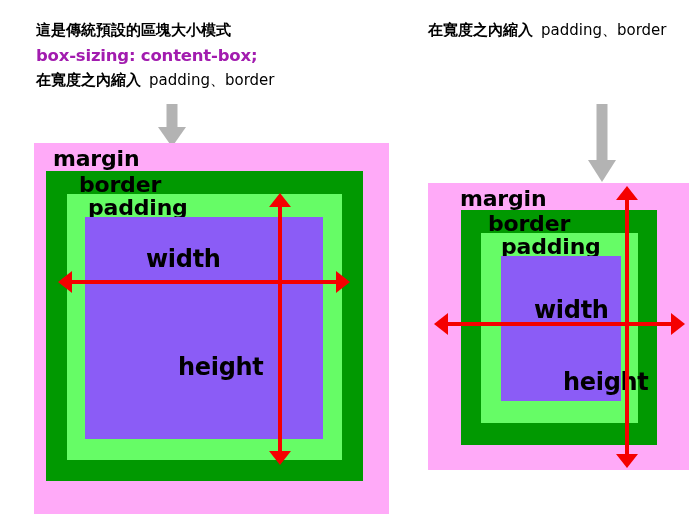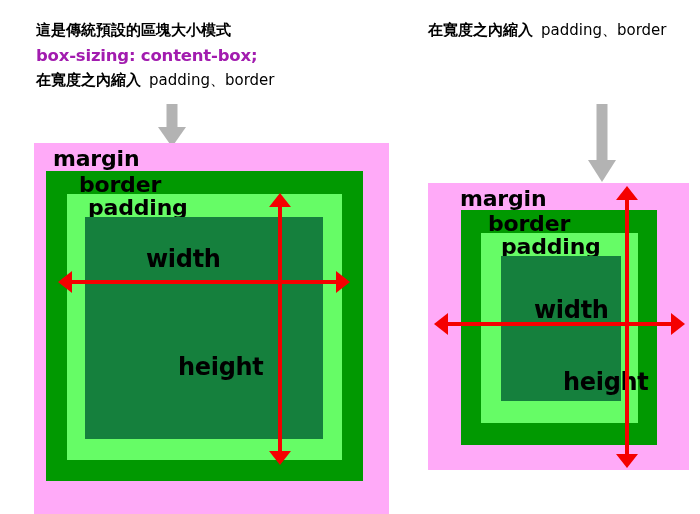--- a/index.html
+++ b/index.html
@@ -89,21 +89,21 @@
     box-sizing: border-box;
     text-align: center;
   }
   .padding-box {
     position: absolute;
     background: #66fc66;
     box-sizing: border-box;
   }
   .content-box {
     position: absolute;
-    background: #15803d;
+    background: #8b5cf6;
     box-sizing: border-box;
   }
 
   .layer-label {
     position: absolute;
     color: #000000;
     font-weight: bold;
     font-size: 22px;
     line-height: 19px;
     white-space: nowrap;

